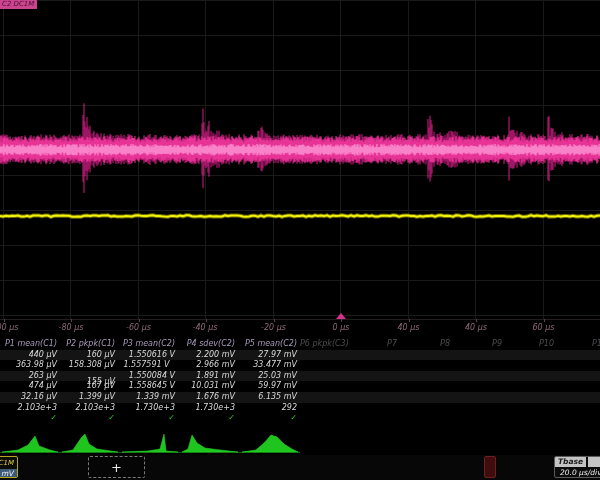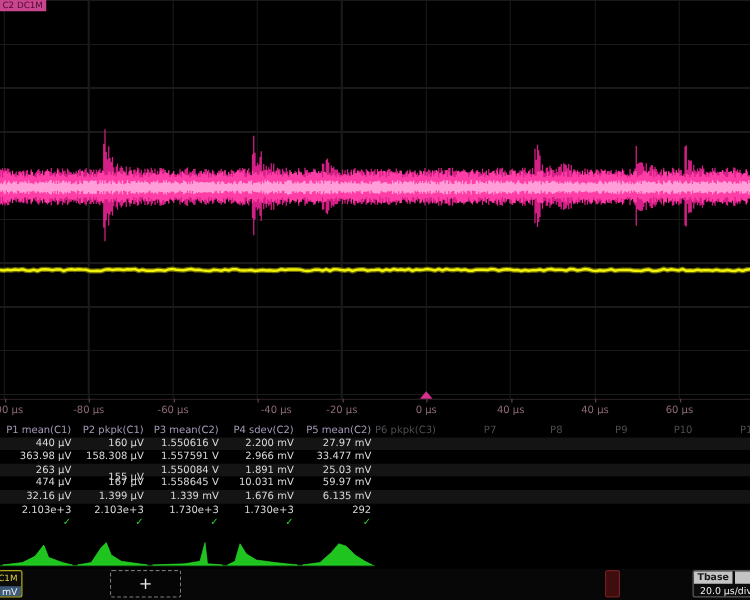--- a/index.html
+++ b/index.html
@@ -1,18 +1,18 @@
 <!DOCTYPE html>
 <html><head>
 <meta charset="utf-8">
 <style>
   html,body{margin:0;padding:0;background:#000;}
   .screen{
     position:relative;width:600px;height:480px;background:#000;overflow:hidden;
-    font-family:"DejaVu Sans",sans-serif;-webkit-font-smoothing:none;
+    font-family:"DejaVu Sans",sans-serif;font-style:italic;-webkit-font-smoothing:none;
   }
   
   .grid{
     position:absolute;left:0;top:0;width:600px;height:319px;
     background-image:
       repeating-linear-gradient(to right,#191b19 0 1px,transparent 1px 67.5px),
       repeating-linear-gradient(to bottom,#191b19 0 1px,transparent 1px 35px);
     background-position:3px 0,0 0;
     border-bottom:1px solid #241d20;
   }
@@ -87,21 +87,21 @@
 
   <div class="axis" id="axis">
     <div class="trig-marker" id="trig" style="left: 341px;"></div>
   <div class="tick" style="left: 3.5px;"></div>
       <div class="tlabel" style="left: 3.5px;">-100 µs</div>
       <div class="tick" style="left: 71px;"></div>
       <div class="tlabel" style="left: 71px;">-80 µs</div>
       <div class="tick" style="left: 138.5px;"></div>
       <div class="tlabel" style="left: 138.5px;">-60 µs</div>
       <div class="tick" style="left: 206px;"></div>
-      <div class="tlabel" style="left: 221px;">-40 µs</div>
+      <div class="tlabel" style="left: 205px;">-40 µs</div>
       <div class="tick" style="left: 273.5px;"></div>
       <div class="tlabel" style="left: 273.5px;">-20 µs</div>
       <div class="tick" style="left: 341px;"></div>
       <div class="tlabel" style="left: 341px;">0 µs</div>
       <div class="tick" style="left: 408.5px;"></div>
       <div class="tlabel" style="left: 408.5px;">40 µs</div>
       <div class="tick" style="left: 476px;"></div>
       <div class="tlabel" style="left: 476px;">40 µs</div>
       <div class="tick" style="left: 543.5px;"></div>
       <div class="tlabel" style="left: 543.5px;">60 µs</div>
@@ -124,21 +124,21 @@
       <div class="trow stripe">
         <div class="tcell" style="flex-basis: 60px;">440 µV</div>
         <div class="tcell" style="flex-basis: 58px;">160 µV</div>
         <div class="tcell" style="flex-basis: 60px; text-align: right;">1.550616 V</div>
         <div class="tcell" style="flex-basis: 60px;">2.200 mV</div>
         <div class="tcell" style="flex-basis: 62px;">27.97 mV</div>
       </div>
       <div class="trow">
         <div class="tcell" style="flex-basis: 60px;">363.98 µV</div>
         <div class="tcell" style="flex-basis: 58px;">158.308 µV</div>
-        <div class="tcell" style="flex-basis: 60px;">1.557591 V</div>
+        <div class="tcell" style="flex-basis: 60px; text-align: center;">1.557591 V</div>
         <div class="tcell" style="flex-basis: 60px;">2.966 mV</div>
         <div class="tcell" style="flex-basis: 62px;">33.477 mV</div>
       </div>
       <div class="trow stripe">
         <div class="tcell" style="flex-basis: 60px;">263 µV</div>
         <div class="tcell" style="flex-basis: 58px; margin-top: 12px;">155 µV</div>
         <div class="tcell" style="flex-basis: 60px;">1.550084 V</div>
         <div class="tcell" style="flex-basis: 60px;">1.891 mV</div>
         <div class="tcell" style="flex-basis: 62px;">25.03 mV</div>
       </div>

